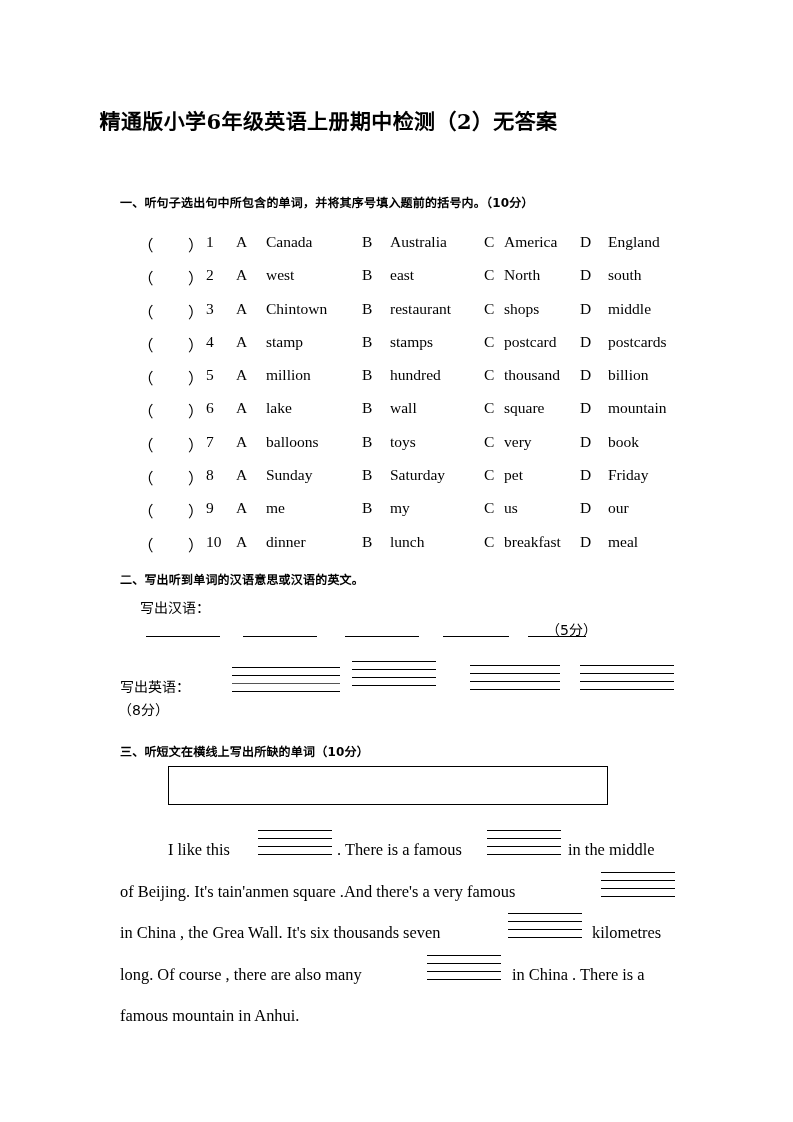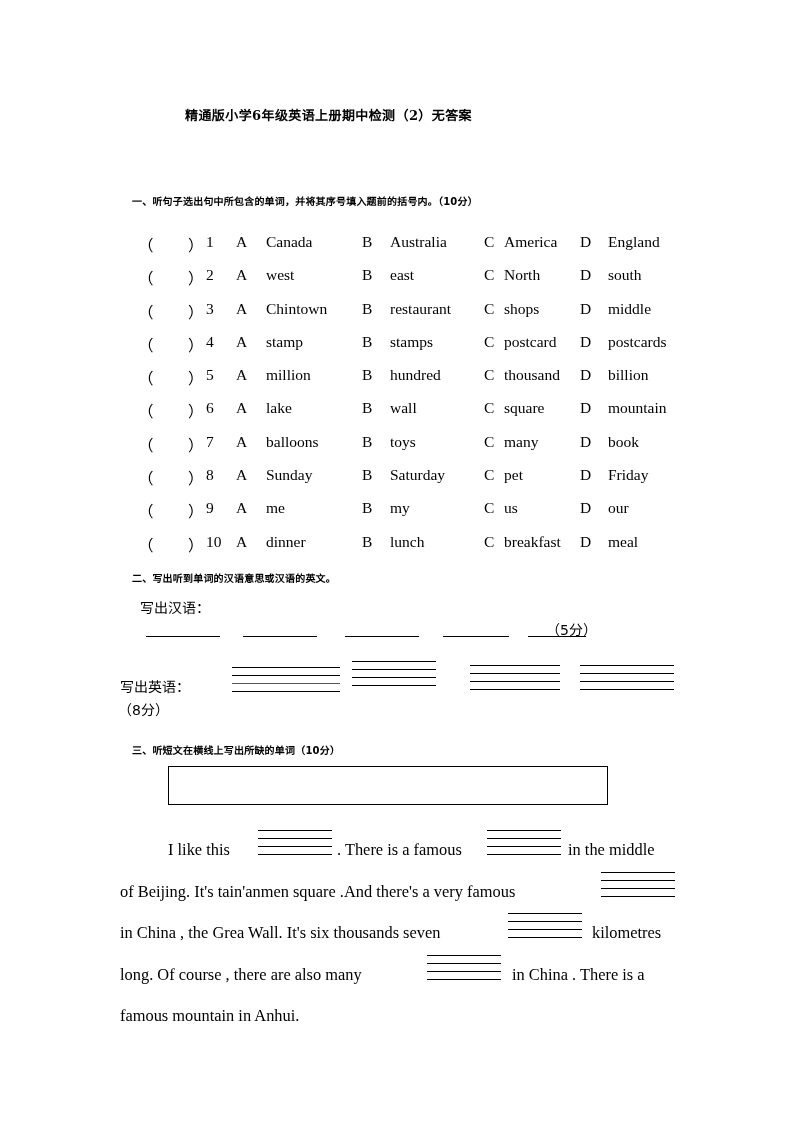--- a/index.html
+++ b/index.html
@@ -26,42 +26,42 @@
 
   
   .doc-title {
     position: absolute;
     left: 0;
     top: 105px;
     width: 657px;
     text-align: center;
     font-family: "DejaVu Serif", "Liberation Serif", serif;
     font-weight: bold;
-    font-size: 13px;
+    font-size: 21px;
     letter-spacing: 0.4px;
   }
   .doc-subtitle {
     position: absolute;
     left: 0;
     top: 149px;
     width: 793px;
     text-align: center;
     font-family: "DejaVu Sans", "Liberation Sans", sans-serif;
     font-weight: bold;
     font-size: 17px;
     letter-spacing: 0.5px;
   }
 
   
   .section-heading {
     position: absolute;
-    left: 132px;
+    left: 120px;
     font-family: "DejaVu Sans", "Liberation Sans", sans-serif;
     font-weight: bold;
-    font-size: 10px;
+    font-size: 12px;
     letter-spacing: 0.2px;
     white-space: nowrap;
   }
   #heading-1 { top: 193px; }
   #heading-2 { top: 570px; }
   #heading-3 { top: 742px; }
 
   
   .mc-list {
     position: absolute;
@@ -262,21 +262,21 @@
       </div>
       <div class="mc-row" data-interactable="false">
         <span class="mc-paren-open" data-interactable="true">（</span>
         <span class="mc-paren-close" data-interactable="true">）</span>
         <span class="mc-num" data-interactable="false">7</span>
         <span class="mc-opt-letter col-a-l" data-interactable="false">A</span>
         <span class="mc-opt-text col-a-t" data-interactable="true">balloons</span>
         <span class="mc-opt-letter col-b-l" data-interactable="false">B</span>
         <span class="mc-opt-text col-b-t" data-interactable="true">toys</span>
         <span class="mc-opt-letter col-c-l" data-interactable="false">C</span>
-        <span class="mc-opt-text col-c-t" data-interactable="true">many</span>
+        <span class="mc-opt-text col-c-t" data-interactable="true">very</span>
         <span class="mc-opt-letter col-d-l" data-interactable="false">D</span>
         <span class="mc-opt-text col-d-t" data-interactable="true">book</span>
       </div>
       <div class="mc-row" data-interactable="false">
         <span class="mc-paren-open" data-interactable="true">（</span>
         <span class="mc-paren-close" data-interactable="true">）</span>
         <span class="mc-num" data-interactable="false">8</span>
         <span class="mc-opt-letter col-a-l" data-interactable="false">A</span>
         <span class="mc-opt-text col-a-t" data-interactable="true">Sunday</span>
         <span class="mc-opt-letter col-b-l" data-interactable="false">B</span>

